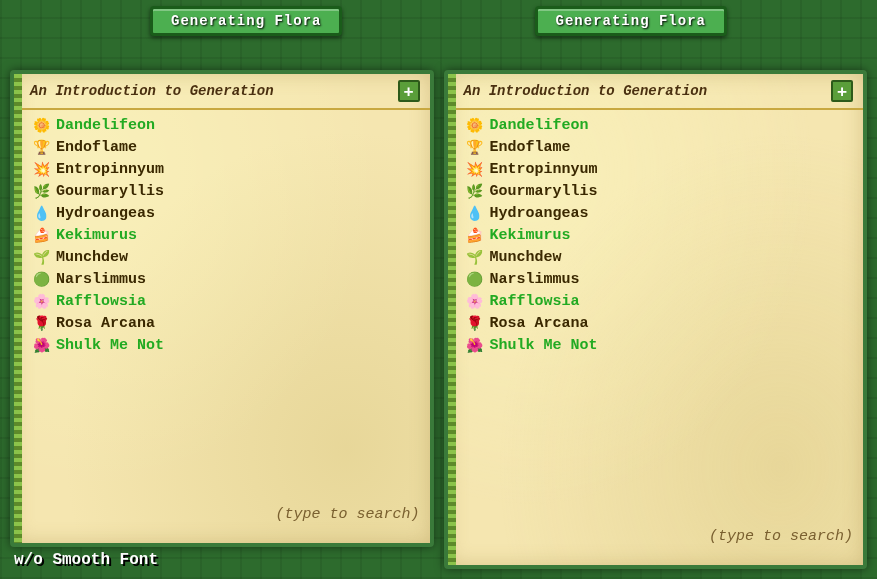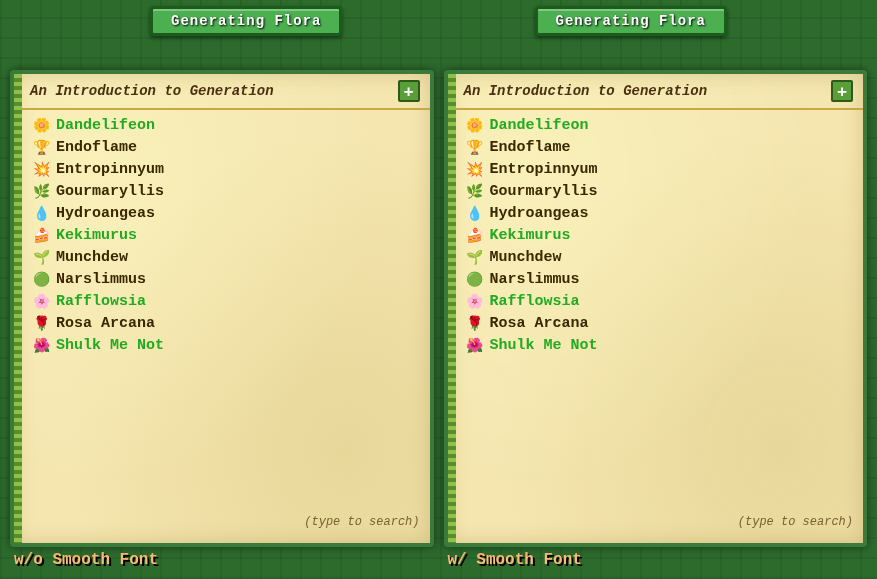--- a/index.html
+++ b/index.html
@@ -139,33 +139,33 @@
       font-family: 'Courier New', monospace;
       font-size: 15px;
       font-weight: bold;
     }
 
     .item-label.green { color: #22aa22; }
     .item-label.dark { color: #3a2800; }
 
     .search-hint {
       text-align: right;
-      padding: 2px 10px 14px 0;
-      font-family: 'Courier New', monospace;
-      font-size: 12px;
+      padding: 2px 10px 20px 0;
+      font-family: 'Courier New', monospace;
+      font-size: 15px;
       color: #7a6030;
       font-style: italic;
     }
 
     .bottom-label {
       padding: 4px 0 0 4px;
       font-family: 'Courier New', monospace;
       font-size: 16px;
       font-weight: bold;
-      color: #fdba74;
+      color: #ffffff;
       text-shadow: 2px 2px 0 #000;
     }
   </style>
 </head>
 <body>
 
 <div class="top-bar">
   <div class="tab-button">Generating Flora</div>
   <div class="tab-button">Generating Flora</div>
 </div>
@@ -276,16 +276,15 @@
             <span class="item-icon" style="color: rgb(255, 136, 170);">🌹</span>
             <span class="item-label dark">Rosa Arcana</span>
           </div>
           <div class="list-item">
             <span class="item-icon" style="color: rgb(136, 68, 170);">🌺</span>
             <span class="item-label green">Shulk Me Not</span>
           </div>
         </div>
       <div class="search-hint">(type to search)</div>
     </div>
-    <div class="bottom-label">w/ Smooth Font</div>
   </div>
 
 </div>
 
 </body></html>

